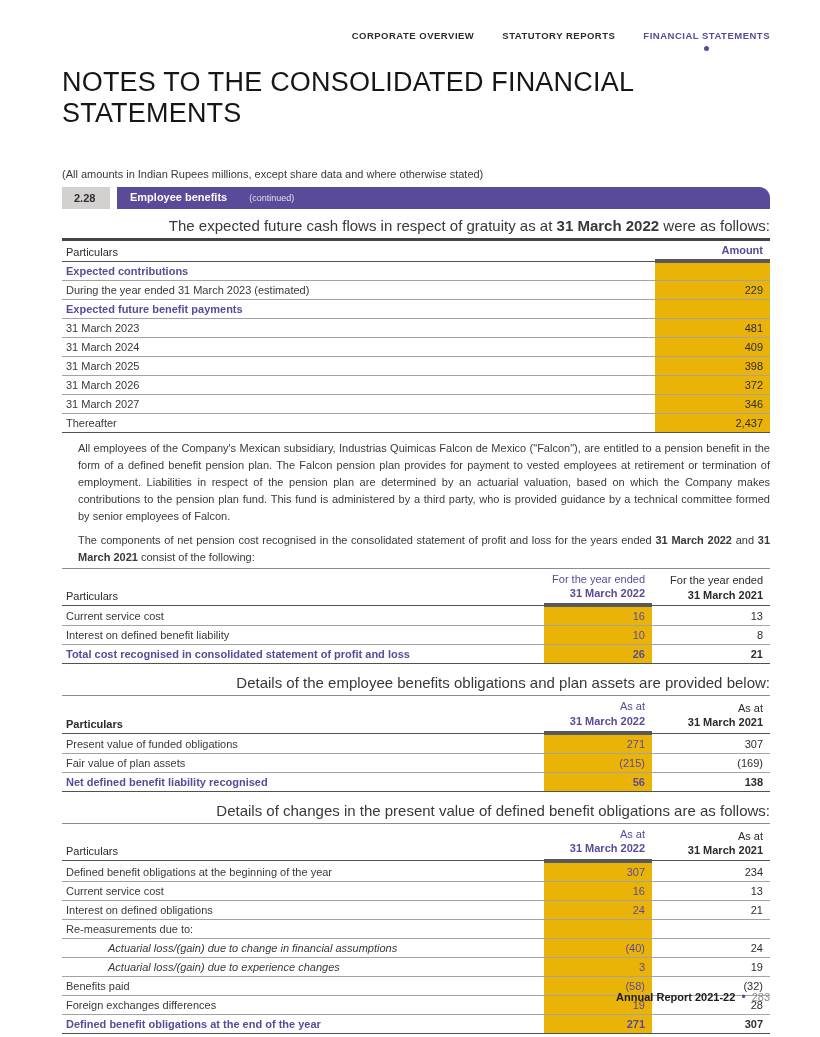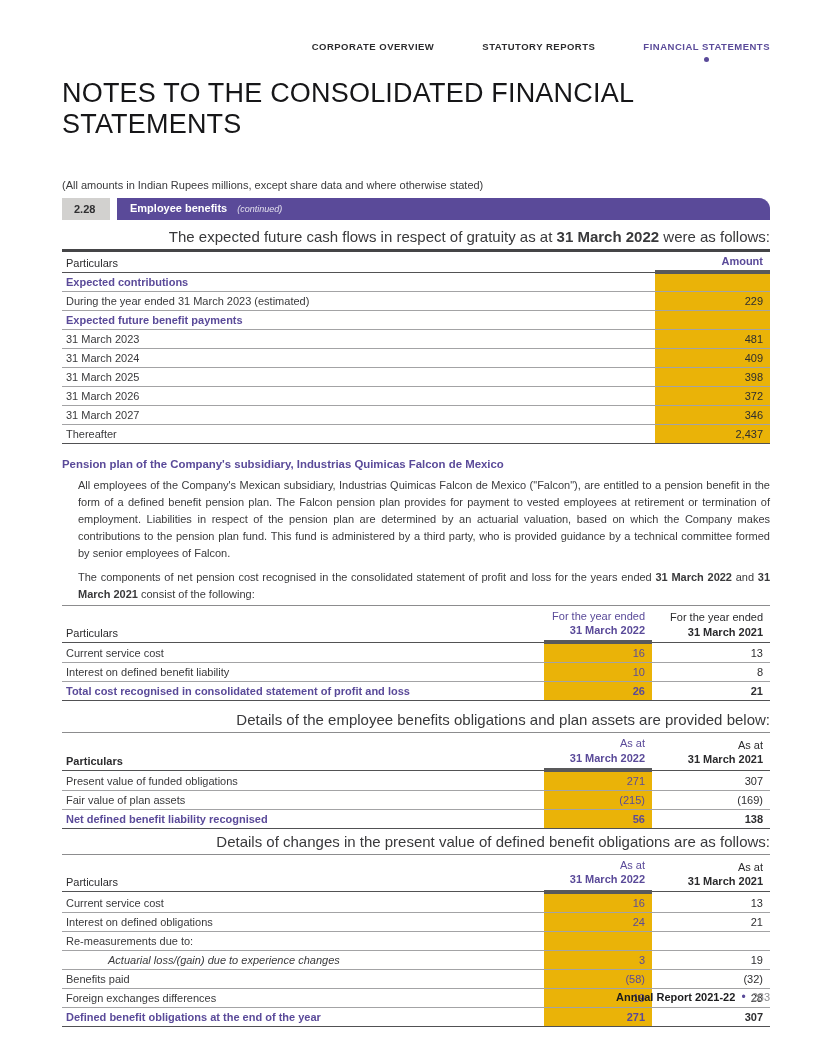--- a/index.html
+++ b/index.html
@@ -4,41 +4,41 @@
 <style>
   * { margin:0; padding:0; box-sizing:border-box; }
   html,body { background:#ffffff; }
   body {
     width:820px; height:1037px; position:relative; overflow:hidden;
     font-family:"Liberation Sans", sans-serif; color:#3a3a3c;
   }
   .content { padding:0 50px 0 62px; }
 
   
-  .nav { display:flex; justify-content:flex-end; gap:48px; padding-top:41px; }
+  .nav { display:flex; justify-content:flex-end; gap:28px; padding-top:30px; }
   .nav-item { display:flex; flex-direction:column; align-items:center;
     font-size:9.5px; font-weight:bold; letter-spacing:.5px; color:#2c2c2e; }
   .nav-item .dot { width:5px; height:5px; border-radius:50%; background:#5a4a99; margin-top:5px; visibility:hidden; }
   .nav-item.active { color:#5a4a99; }
   .nav-item.active .dot { visibility:visible; }
 
   
   .page-title { font-size:27px; font-weight:400; color:#161618; letter-spacing:.2px; margin-top:16px; }
 
   
   .amounts-note { text-align:left; font-size:11px; color:#39393b; margin-top:39px; }
 
   
   .banner { display:flex; height:22px; margin-top:7px; }
   .banner-num { width:48px; background:#d2d1cf; display:flex; align-items:center;
     padding-left:12px; font-size:11px; font-weight:bold; color:#2f2f31; margin-right:7px; }
   .banner-bar { flex:1; background:#5a4a99; border-radius:0 11px 0 0;
     display:flex; align-items:baseline; padding:4px 0 0 13px; color:#fff; }
   .banner-title { font-size:11px; font-weight:bold; }
-  .banner-suffix { font-size:9px; color:rgba(255,255,255,.82); margin-left:10px;font-style:italic; }
+  .banner-suffix { font-size:9px; color:rgba(255,255,255,.82); margin-left:22px; }
 
   
   .intro { font-size:15px; color:#39393b; margin:8px 0 4px;text-align:right; }
   .seg-b { font-weight:bold; }
   .p-head { color:#5a4a99; font-weight:bold; font-size:11.4px; margin-top:14px; }
   .para { font-size:11px; line-height:1.55; text-align:justify; color:#3a3a3c; margin-top:7px;margin-left:16px; }
 
   
   table.t { width:100%; border-collapse:collapse; table-layout:fixed; }
   .t th, .t td { padding:3px 4px; font-size:11px; vertical-align:bottom; }
@@ -147,21 +147,20 @@
         <td class="lbl">31 March 2027</td>
         <td class="val hl">346</td>
       </tr>
       <tr>
         <td class="lbl">Thereafter</td>
         <td class="val hl">2,437</td>
       </tr>
     </tbody>
   </table>
 
-  <div class="p-head">Pension plan of the Company's subsidiary, Industrias Quimicas Falcon de Mexico</div>
   <p class="para">All employees of the Company's Mexican subsidiary, Industrias Quimicas Falcon de Mexico ("Falcon"), are entitled to a pension benefit in the form of a defined benefit pension plan. The Falcon pension plan provides for payment to vested employees at retirement or termination of employment. Liabilities in respect of the pension plan are determined by an actuarial valuation, based on which the Company makes contributions to the pension plan fund. This fund is administered by a third party, who is provided guidance by a technical committee formed by senior employees of Falcon.</p>
 
   <p class="para"><span>The components of net pension cost recognised in the consolidated statement of profit and loss for the years ended </span><span class="seg-b">31 March 2022</span><span> and </span><span class="seg-b">31 March 2021</span><span> consist of the following:</span></p>
 
   <table class="t t2">
     <colgroup>
         <col>
         <col style="width:108px">
         <col style="width:118px">
       </colgroup>
@@ -230,21 +229,21 @@
         <td class="val">(169)</td>
       </tr>
       <tr class="total">
         <td class="lbl">Net defined benefit liability recognised</td>
         <td class="val hl">56</td>
         <td class="val">138</td>
       </tr>
     </tbody>
   </table>
 
-  <p class="intro" style="margin-top:4px">Details of changes in the present value of defined benefit obligations are as follows:</p>
+  <p class="intro" style="margin-top:10px">Details of changes in the present value of defined benefit obligations are as follows:</p>
 
   <table class="t t2">
     <colgroup>
         <col>
         <col style="width:108px">
         <col style="width:118px">
       </colgroup>
     <thead>
       <tr>
         <th class="th-part plain">Particulars</th>
@@ -253,33 +252,43 @@
           <span class="date">31 March 2022</span>
         </th>
         <th class="colh">
           <span>As at</span><br>
           <span class="date">31 March 2021</span>
         </th>
       </tr>
     </thead>
     <tbody>
       <tr>
+        <td class="lbl">Defined benefit obligations at the beginning of the year</td>
+        <td class="val hl">307</td>
+        <td class="val">234</td>
+      </tr>
+      <tr>
         <td class="lbl">Current service cost</td>
         <td class="val hl">16</td>
         <td class="val">13</td>
       </tr>
       <tr>
         <td class="lbl">Interest on defined obligations</td>
         <td class="val hl">24</td>
         <td class="val">21</td>
       </tr>
       <tr>
         <td class="lbl">Re-measurements due to:</td>
         <td class="val hl"></td>
         <td class="val"></td>
+      </tr>
+      <tr class="ital">
+        <td class="lbl">Actuarial loss/(gain) due to change in financial assumptions</td>
+        <td class="val hl">(40)</td>
+        <td class="val">24</td>
       </tr>
       <tr class="ital">
         <td class="lbl">Actuarial loss/(gain) due to experience changes</td>
         <td class="val hl">3</td>
         <td class="val">19</td>
       </tr>
       <tr>
         <td class="lbl">Benefits paid</td>
         <td class="val hl">(58)</td>
         <td class="val">(32)</td>

